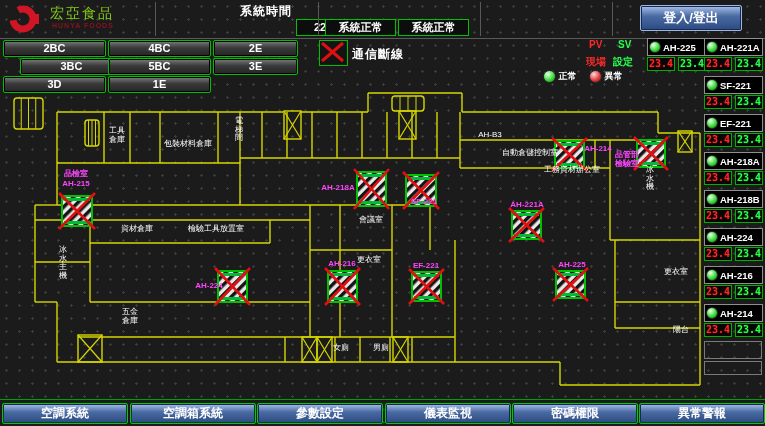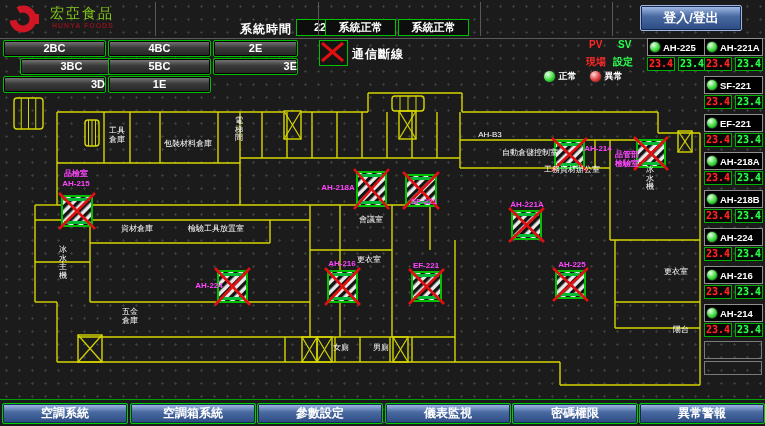--- a/index.html
+++ b/index.html
@@ -55,41 +55,41 @@
 
 <div id="header">
   <svg class="abs" style="left:8px;top:4px" width="38" height="30" viewBox="0 0 38 30">
     <circle cx="15" cy="15" r="10" fill="none" stroke="#d01525" stroke-width="7" stroke-dasharray="36 12" transform="rotate(-35 15 15)"></circle>
     <rect x="24" y="10" width="7" height="10" fill="#d01525"></rect>
   </svg>
   <div class="logo-title">宏亞食品</div>
   <div class="logo-sub">HUNYA FOODS</div>
 
   <div class="vdiv" style="left:155px"></div>
-  <div class="slabel" style="left:160px;top:21px;width:212px">系統時間</div>
+  <div class="slabel" style="left:160px;top:3px;width:212px">系統時間</div>
   <div class="gbox" style="left:296px;top:19px;width:78px;height:15px">22:09:51</div>
 
   <div class="vdiv" style="left:318px"></div>
   <div class="gbox" style="left:325px;top:19px;width:69px;height:15px">系統正常</div>
   <div class="gbox" style="left:398px;top:19px;width:69px;height:15px">系統正常</div>
 
   <div class="vdiv" style="left:480px"></div>
 
   <div class="vdiv" style="left:612px"></div>
   <div class="bluebtn" id="login-btn">登入/登出</div>
 </div>
 
 <div id="floors">
     <div class="fbtn" style="left: 3px; top: 40px; width: 101px;">2BC</div>
     <div class="fbtn" style="left: 108px; top: 40px; width: 101px;">4BC</div>
     <div class="fbtn" style="left: 213px; top: 40px; width: 83px;">2E</div>
     <div class="fbtn" style="left: 3px; top: 58px; width: 101px; margin-left: 17px;">3BC</div>
     <div class="fbtn" style="left: 108px; top: 58px; width: 101px;">5BC</div>
-    <div class="fbtn" style="left: 213px; top: 58px; width: 83px; text-align: right;">3E</div>
-    <div class="fbtn" style="left: 3px; top: 76px; width: 101px; text-align: right;">3D</div>
+    <div class="fbtn" style="left: 213px; top: 58px; width: 83px;">3E</div>
+    <div class="fbtn" style="left: 3px; top: 76px; width: 101px;">3D</div>
     <div class="fbtn" style="left: 108px; top: 76px; width: 101px;">1E</div>
   </div>
 
 <div id="comm-box">
   <svg width="25" height="22" viewBox="0 0 25 22">
     <line x1="2" y1="2" x2="23" y2="20" stroke="#e01010" stroke-width="3"></line>
     <line x1="23" y1="2" x2="2" y2="20" stroke="#e01010" stroke-width="3"></line>
   </svg>
 </div>
 <div id="comm-label">通信斷線</div>

